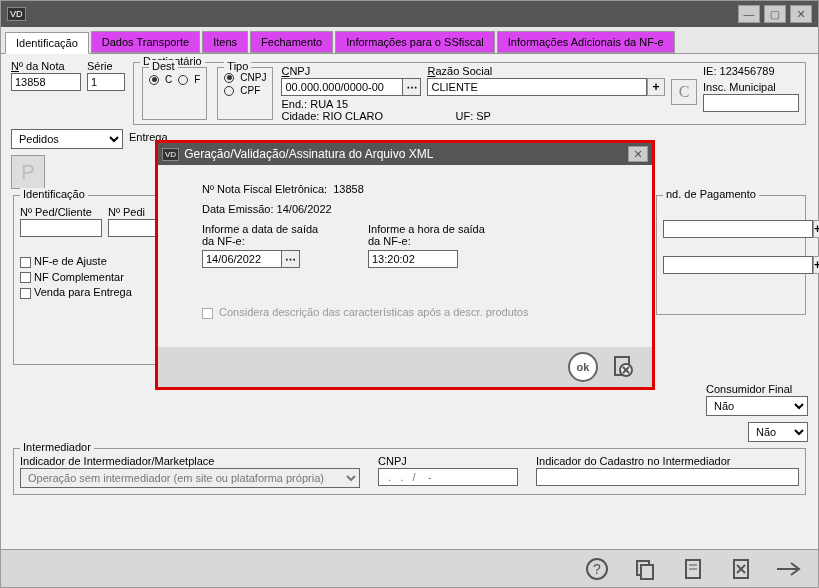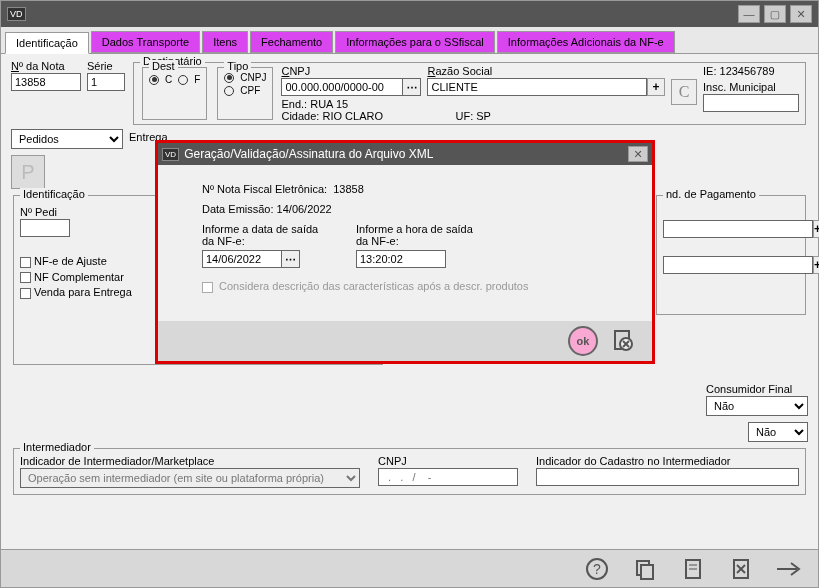--- a/index.html
+++ b/index.html
@@ -41,26 +41,26 @@
 
 .plus { width: 18px; height: 18px; border: 1px solid #999; background: #eee; display:flex; align-items:center; justify-content:center; font-size:12px; font-weight:bold; cursor:pointer; }
 
 
 .modal-wrap { position: absolute; top: 140px; left: 155px; width: 500px; border: 3px solid #d00; z-index: 100; background: #f0f0f0; }
 .modal-title { background: #555; color: #fff; height: 22px; display: flex; align-items: center; padding: 0 4px; font-size: 12px; }
 .modal-title .vd { background:#333; font-size:8px; padding:1px 2px; margin-right:5px; border:1px solid #888; }
 .modal-title .spacer { flex:1; }
 .modal-body { padding: 18px 28px 8px 44px; font-size: 11px; }
 .modal-body .line { margin-bottom: 8px; }
-.modal-inputs { display: flex; gap: 24px; margin-top: 6px; }
+.modal-inputs { display: flex; gap: 36px; margin-top: 6px; }
 .date-input { display:flex; }
 .date-input input { width: 80px; }
 .date-input .dots { width:18px; border:1px solid #666; border-left:0; display:flex; align-items:center; justify-content:center; background:#eee; cursor:pointer; font-weight:bold; }
 .modal-btns { background: #d8d8d8; height: 40px; display:flex; align-items:center; justify-content:flex-end; padding: 0 14px; gap: 10px; margin-top: 20px;}
-.circbtn { width: 30px; height:30px; border:2px solid #666; border-radius:50%; display:flex; align-items:center; justify-content:center; font-size:11px; font-weight:bold; color:#555; cursor:pointer; background:#f9a8d4; }
+.circbtn { width: 30px; height:30px; border:2px solid #666; border-radius:50%; display:flex; align-items:center; justify-content:center; font-size:11px; font-weight:bold; color:#555; cursor:pointer; background:#ffffff; }
 
 .bottom-bar { position:absolute; bottom:0; left:0; right:0; height:38px; background:#d8d8d8; border-top:1px solid #999; display:flex; align-items:center; justify-content:flex-end; padding:0 14px; gap:18px; }
 .icobtn { width:30px; height:30px; display:flex; align-items:center; justify-content:center; color:#555; cursor:pointer; }
 .disabled-text { color:#999; }
 
 svg { display:block; }
 </style>
 </head>
 <body>
 
@@ -159,20 +159,24 @@
       </div>
       <div class="col" style="width:50px; padding-top:2px;">
         <label>Entrega</label>
       </div>
     </div>
 
     <div class="row" style="margin-top:4px;">
       <div class="fieldset" style="width:370px; height:170px;">
         <span class="legend">Identificação</span>
         <div class="row" style="margin-top:4px;">
+          <div class="col" style="width:82px">
+            <label>Nº Ped/Cliente</label>
+            <input type="text" style="">
+          </div>
           <div class="col" style="width:50px">
             <label>Nº Pedi</label>
             <input type="text" style="">
           </div>
         </div>
         <div class="col" style="margin-top:18px; gap:3px;">
           <div><span class="chk"></span><span>NF-e de Ajuste</span></div>
           <div><span class="chk"></span><span>NF Complementar</span></div>
           <div><span class="chk"></span><span>Venda para Entrega</span></div>
         </div>
@@ -272,21 +276,21 @@
         <div class="date-input">
           <input type="text" value="14/06/2022" style="">
           <span class="dots">⋯</span>
         </div>
       </div>
       <div class="col" style="width:130px">
         <label style="height:26px">Informe a hora de saída da NF-e:</label>
         <input type="text" style="width: 90px;" value="13:20:02">
       </div>
     </div>
-    <div style="margin-top:12px" class="disabled-text">
+    <div style="margin-top:38px" class="disabled-text">
       <span class="chk" style="border-color:#aaa"></span>
       <span>Considera descrição das características após a descr. produtos</span>
     </div>
   </div>
   <div class="modal-btns">
     <div class="circbtn">ok</div>
     <div class="icobtn">
         <svg width="26" height="26">
           <rect x="5" y="3" width="14" height="18" fill="none" stroke="#555" stroke-width="2"></rect>
           <circle cx="16" cy="16" r="6" fill="#eee" stroke="#555" stroke-width="2"></circle>

